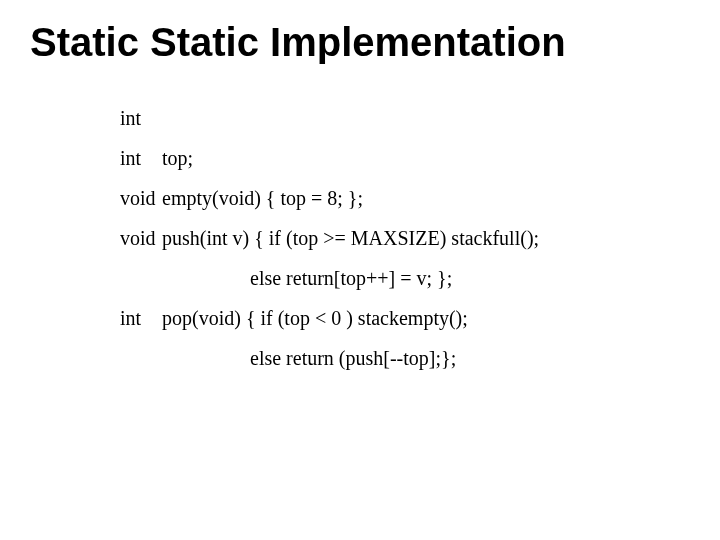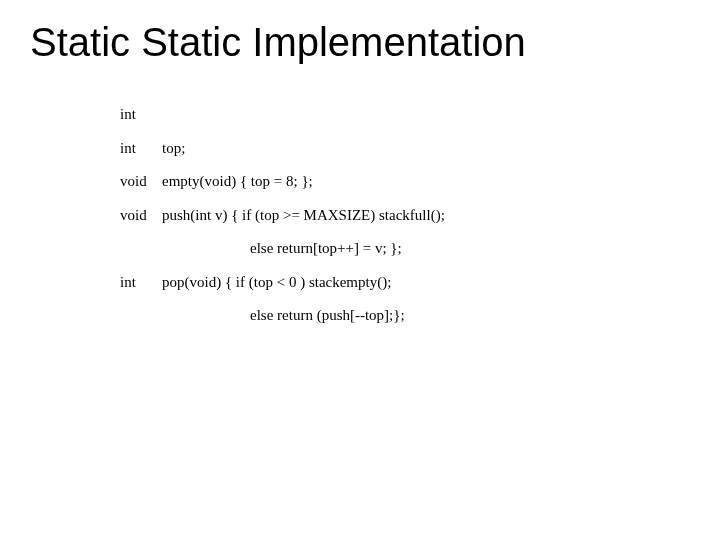--- a/index.html
+++ b/index.html
@@ -13,29 +13,29 @@
   }
   .slide {
     width: 720px;
     height: 540px;
     position: relative;
     box-sizing: border-box;
     padding: 20px 30px;
   }
   .title {
     font-size: 40px;
-    font-weight: 400;
+    font-weight: 700;
     letter-spacing: 0px;
     margin: 0 0 40px 0;
     white-space: nowrap;
   }
   .body {
     margin-left: 90px;
     font-family: "Times New Roman", Times, serif;
-    font-size: 15px;
+    font-size: 20px;
     line-height: 1.3;
   }
   .line {
     display: flex;
     margin: 0 0 14px 0;
   }
   .kw {
     width: 42px;
     flex-shrink: 0;
   }

